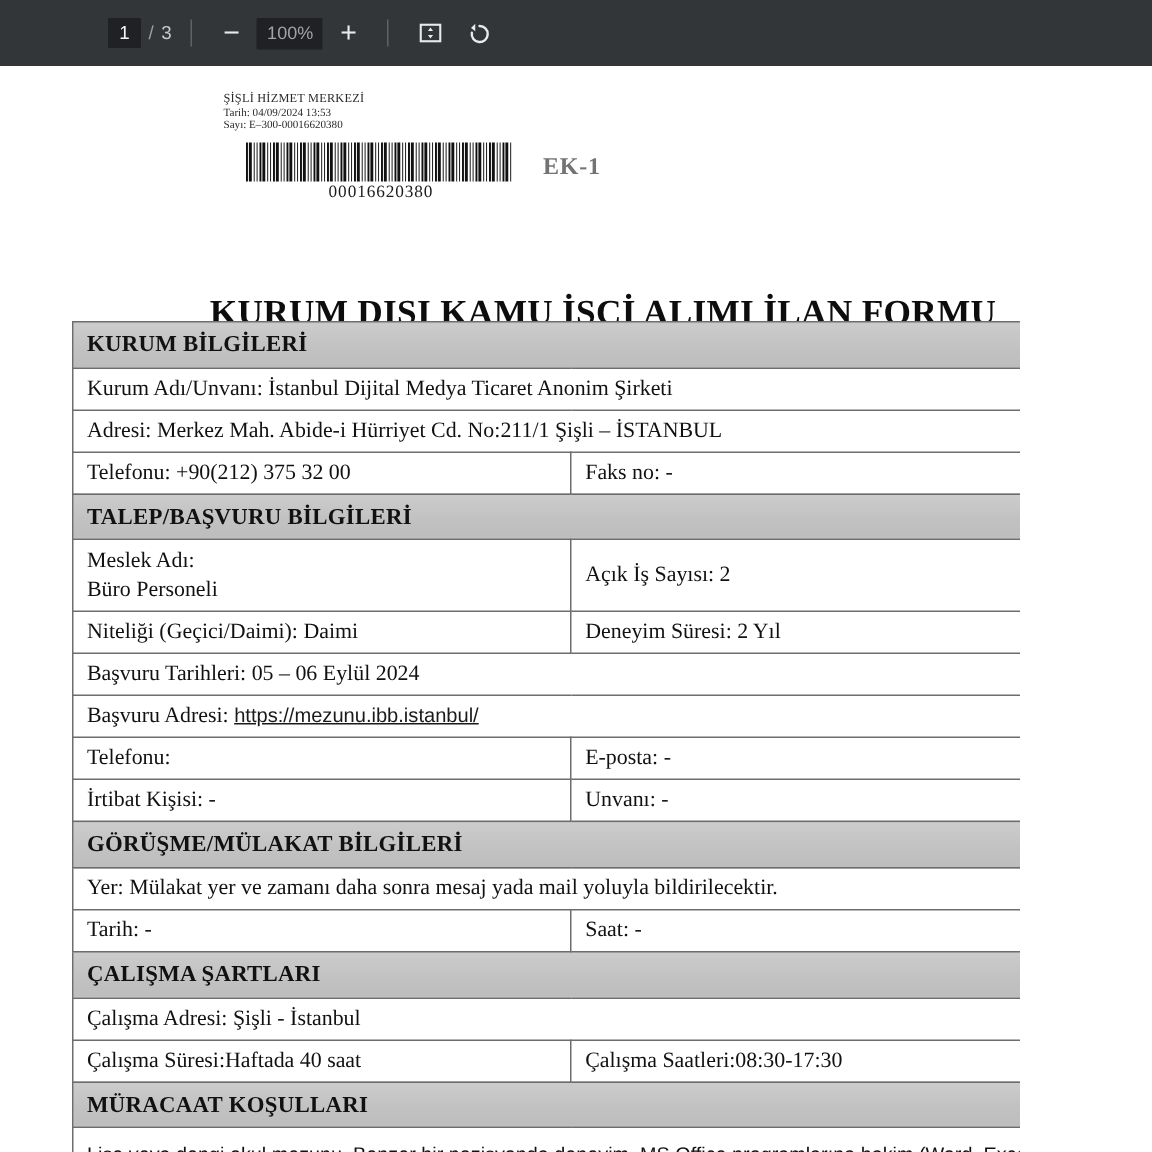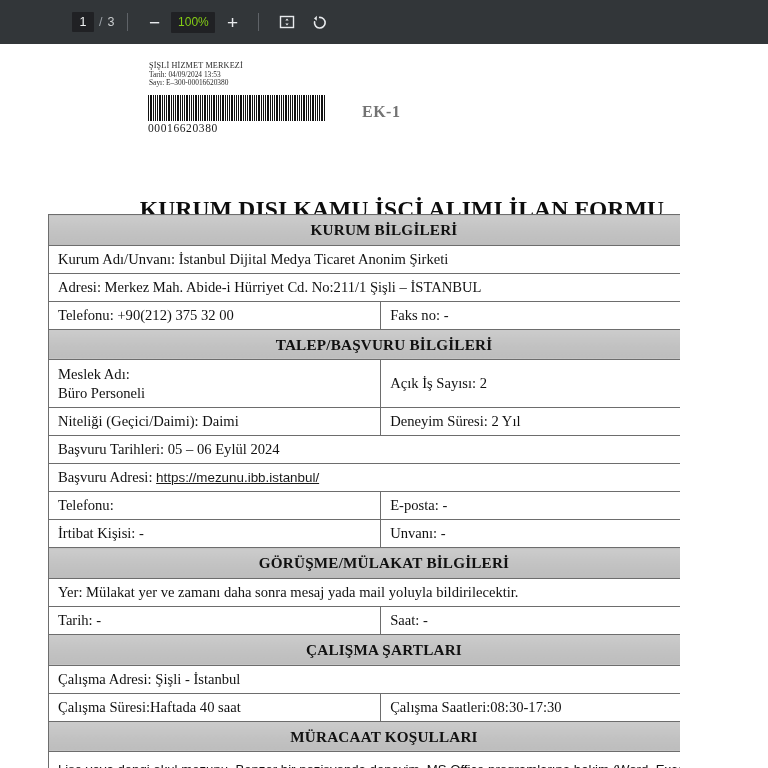--- a/index.html
+++ b/index.html
@@ -65,21 +65,21 @@
   }
   .zoom-sign {
     font-size: 19px;
     line-height: 1;
     color: #e8eaed;
     font-family: "Liberation Sans", sans-serif;
     font-weight: 300;
   }
   .zoom-value {
     background: #202124;
-    color: #84cc16;
+    color: #a3a3a3;
     font-size: 12px;
     font-family: "Liberation Sans", sans-serif;
     height: 21px;
     min-width: 44px;
     display: flex; align-items: center; justify-content: center;
     border-radius: 1px;
     margin: 0 4px;
   }
   .icon-svg { display: block; }
 
@@ -105,23 +105,24 @@
     font-family: "Liberation Serif", serif;
     color: #2a2a2a;
     line-height: 1.18;
   }
   .stamp-line1 { font-size: 8.2px; letter-spacing: .15px; }
   .stamp-line2 { font-size: 7.4px; }
   .stamp-line3 { font-size: 7.4px; }
 
   .barcode-wrap {
     position: absolute;
-    left: 148px;
+    left: 164px;
     top: 51px;
     width: 180px;
+    text-align: center;
   }
   .barcode {
     height: 26px;
     width: 178px;
     background-repeat: repeat-x;
     background-size: 9px 26px;
     background-image: linear-gradient(to right,
       #111 0px, #111 1px, #fff 1px, #fff 2px,
       #111 2px, #111 4px, #fff 4px, #fff 5px,
       #111 5px, #111 6px, #fff 6px, #fff 7px,
@@ -177,21 +178,20 @@
     line-height: 1.3;
   }
   .sect-head td {
     background: #c6c6c6;
     font-weight: bold;
     font-size: 15.2px;
     letter-spacing: .2px;
     padding-top: 5px;
     padding-bottom: 5px;
     background-image: linear-gradient(to bottom, #cccccc 0%, #c2c2c2 55%, #bdbdbd 100%);
-    text-align: center;
   }
   .row-tall td { height: 48px; }
   .link {
     color: #1a1a1a;
     text-decoration: underline;
     font-size: 13.4px;
     font-family: "Liberation Sans", sans-serif;
   }
   .conditions td {
     font-family: "Liberation Sans", sans-serif;

